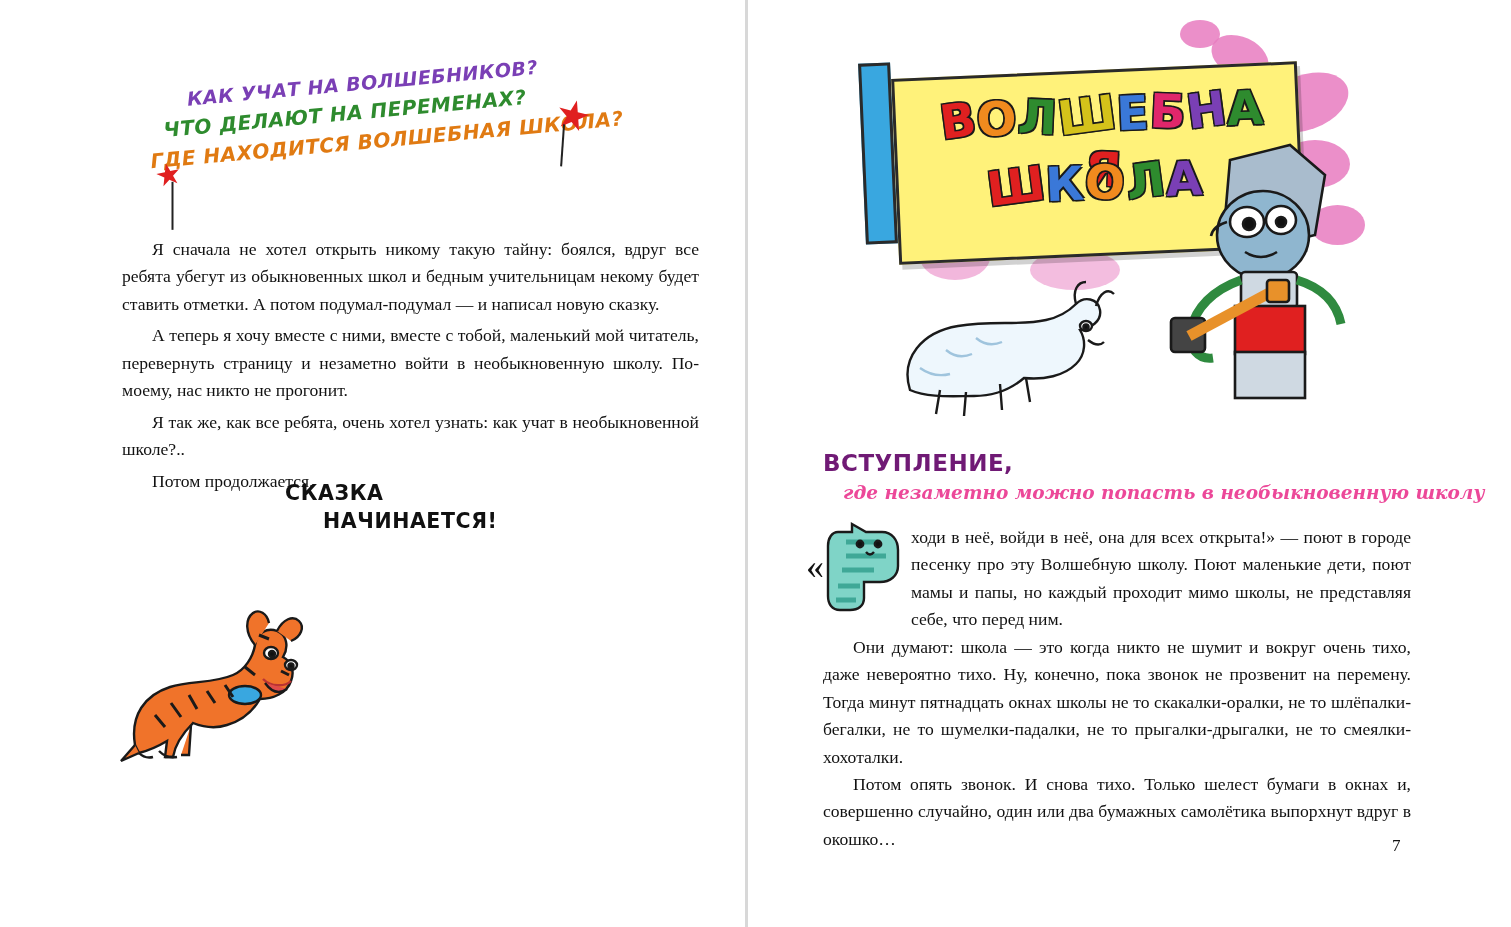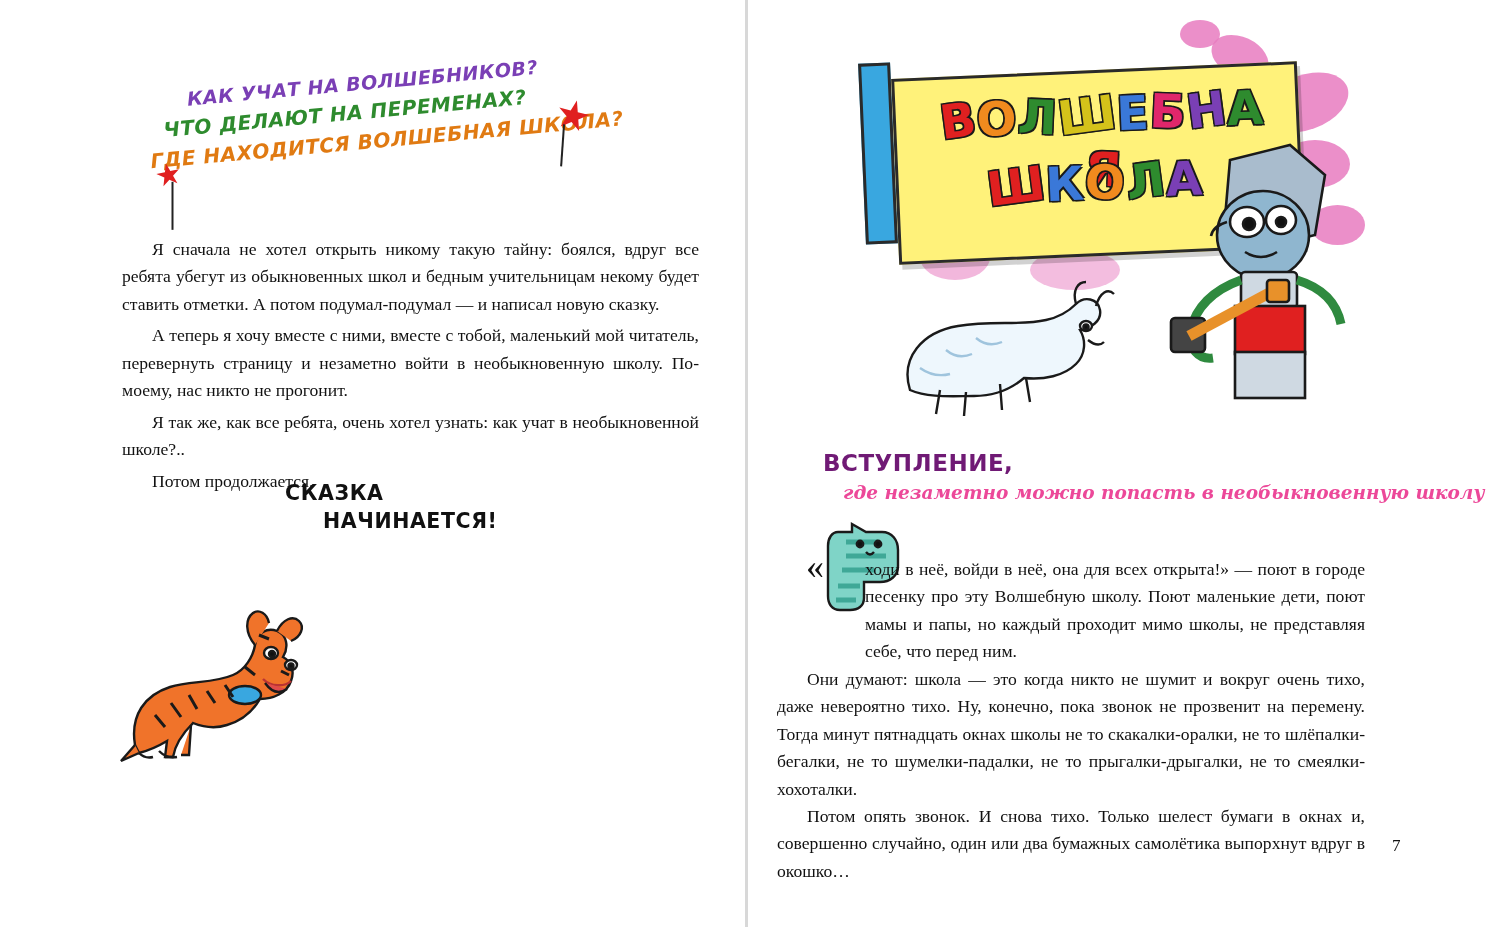--- a/index.html
+++ b/index.html
@@ -76,24 +76,23 @@
     font-family:"DejaVu Sans", sans-serif;font-weight:bold;font-size:23px;color:#701a75;
     letter-spacing:.5px;
   }
   .sec-sub{
     position:absolute;left:823px;top:482px;
     font-family:"DejaVu Serif", serif;font-weight:bold;font-style:italic;font-size:18.5px;color:#ec4899;margin-left:20px;
   }
   .quote-mark{position:absolute;left:0px;top:30px;font-size:36px;color:#111;font-family:"Liberation Serif",serif;}
 
   .right-text{
-    position:absolute;left:777px;top:524px;width:588px;
+    position:absolute;left:823px;top:524px;width:588px;
     font-size:17.6px;line-height:1.56;color:#111;text-align:justify;
     font-family:"Liberation Serif", serif;
-    margin-top:32px;
   }
   .right-text p{margin:0;text-indent:30px;}
   .right-text p.first{text-indent:0;}
   .first-shape{float:left;width:88px;height:88px;shape-outside:margin-box;}
 
   .folio{
     position:absolute;left:1392px;top:836px;font-size:17px;color:#111;
     font-family:"Liberation Serif", serif;
   }
 </style>

